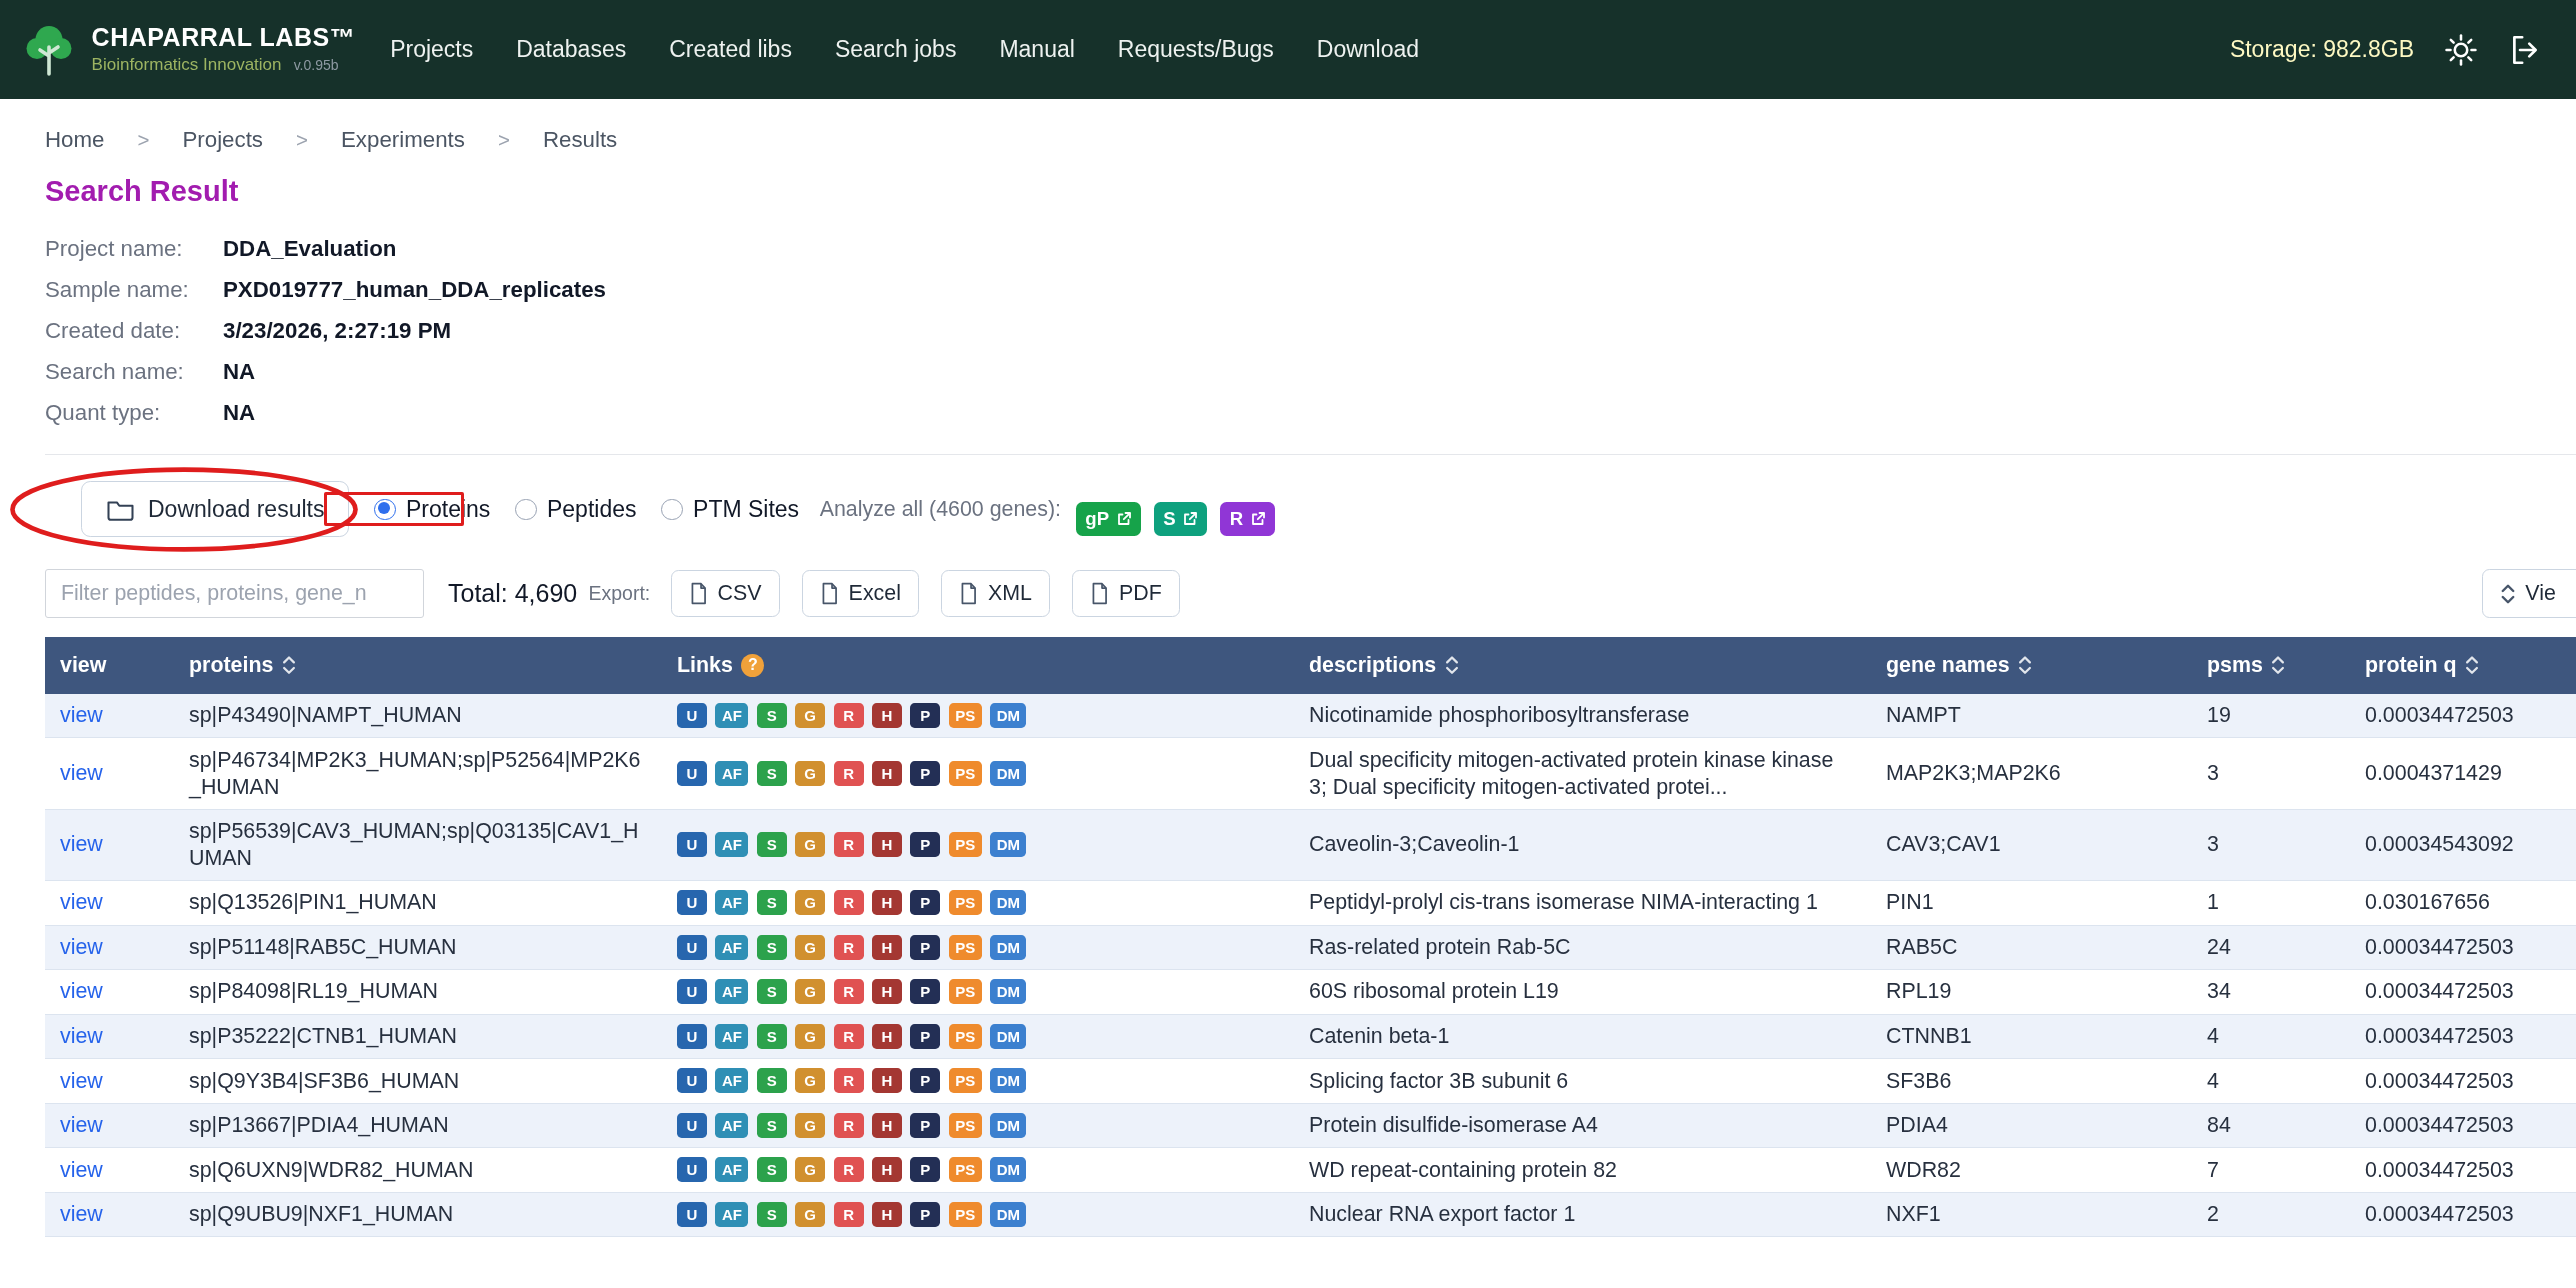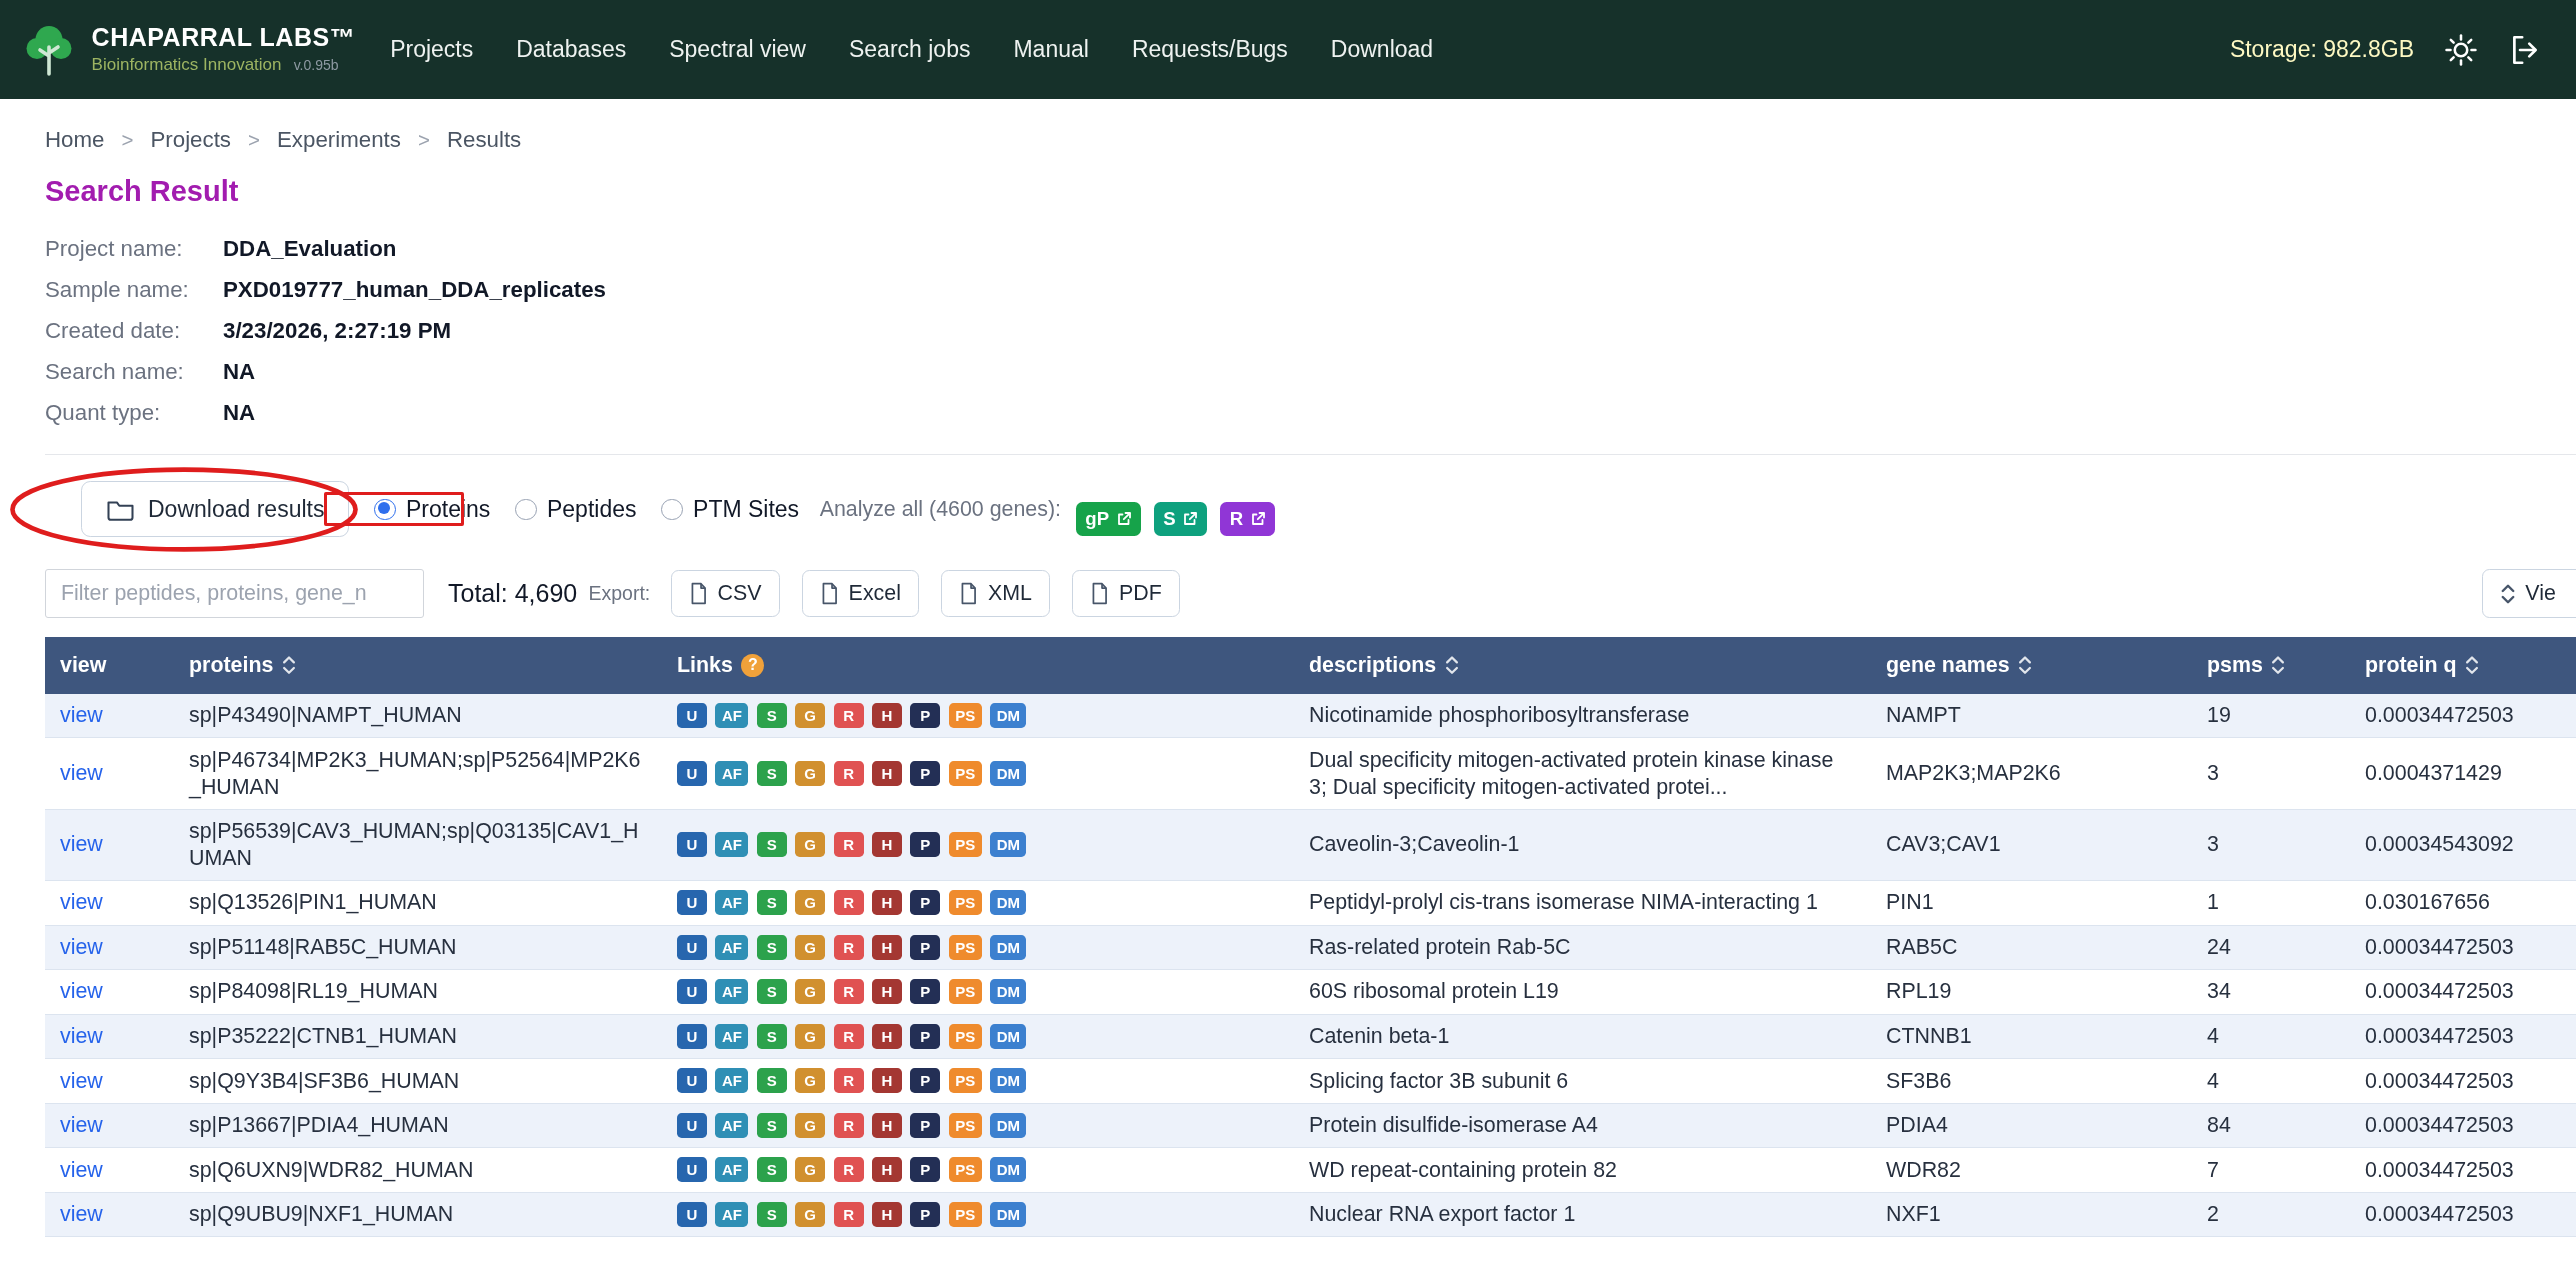--- a/index.html
+++ b/index.html
@@ -16,21 +16,21 @@
   .brand-sub{font-size:17px;color:#9db462;margin-top:2.8px;}
   .brand-version{color:#8e9aa3;font-size:14px;margin-left:7.4px;}
   .nav-menu{display:flex;gap:43px;margin-left:35px;font-size:23px;}
   .nav-item{color:#eef2f0;}
   .nav-right{margin-left:auto;display:flex;align-items:center;gap:30px;}
   .storage{color:#fef9c3;font-size:23px;}
   .icon-btn{display:inline-flex;align-items:center;}
 
   
   main{width:2531px;padding-left:45px;box-sizing:content-box;}
-  .breadcrumb{display:flex;align-items:center;gap:17px;margin-top:28px;font-size:22.3px;color:#4b5563;}
+  .breadcrumb{display:flex;align-items:center;gap:33px;margin-top:28px;font-size:22.3px;color:#4b5563;}
   .bc-sep{color:#9ca3af;font-size:20.5px;}
   h1{font-size:29px;font-weight:bold;color:#a21caf;margin:22.3px 0 28px 0;}
   .meta-row{display:flex;font-size:22.3px;margin-bottom:15px;line-height:26px;}
   .meta-label{width:178px;color:#6b7280;flex:0 0 178px;}
   .meta-value{color:#111827;font-weight:bold;}
   .divider{border:none;border-top:0.9px solid #e5e7eb;margin:28px 0 0 0;width:100%;}
   h2{font-size:29px;font-weight:bold;color:#111827;margin:32px 0 0 0;}
 
   
   .toolbar{display:flex;align-items:center;margin-top:26px;position:relative;height:56px;padding-left:36px;}
@@ -98,21 +98,21 @@
       <div class="brand-name" data-interactable="false">CHAPARRAL LABS™</div>
       <div class="brand-sub">
         <span data-interactable="false">Bioinformatics Innovation</span>
         <span class="brand-version" data-interactable="false">v.0.95b</span>
       </div>
     </div>
   </div>
   <nav class="nav-menu" data-interactable="false">
       <span class="nav-item" data-interactable="true">Projects</span>
       <span class="nav-item" data-interactable="true">Databases</span>
-      <span class="nav-item" data-interactable="true">Spectral view</span>
+      <span class="nav-item" data-interactable="true">Created libs</span>
       <span class="nav-item" data-interactable="true">Search jobs</span>
       <span class="nav-item" data-interactable="true">Manual</span>
       <span class="nav-item" data-interactable="true">Requests/Bugs</span>
       <span class="nav-item" data-interactable="true">Download</span>
     </nav>
   <div class="nav-right" data-interactable="false">
     <span class="storage" data-interactable="false">Storage: 982.8GB</span>
     <span class="icon-btn" data-interactable="true">
       <svg viewBox="0 0 24 24" width="34" height="34" fill="none" stroke="#ffffff" stroke-width="1.8" stroke-linecap="round">
         <circle cx="12" cy="12" r="4.4"></circle>

